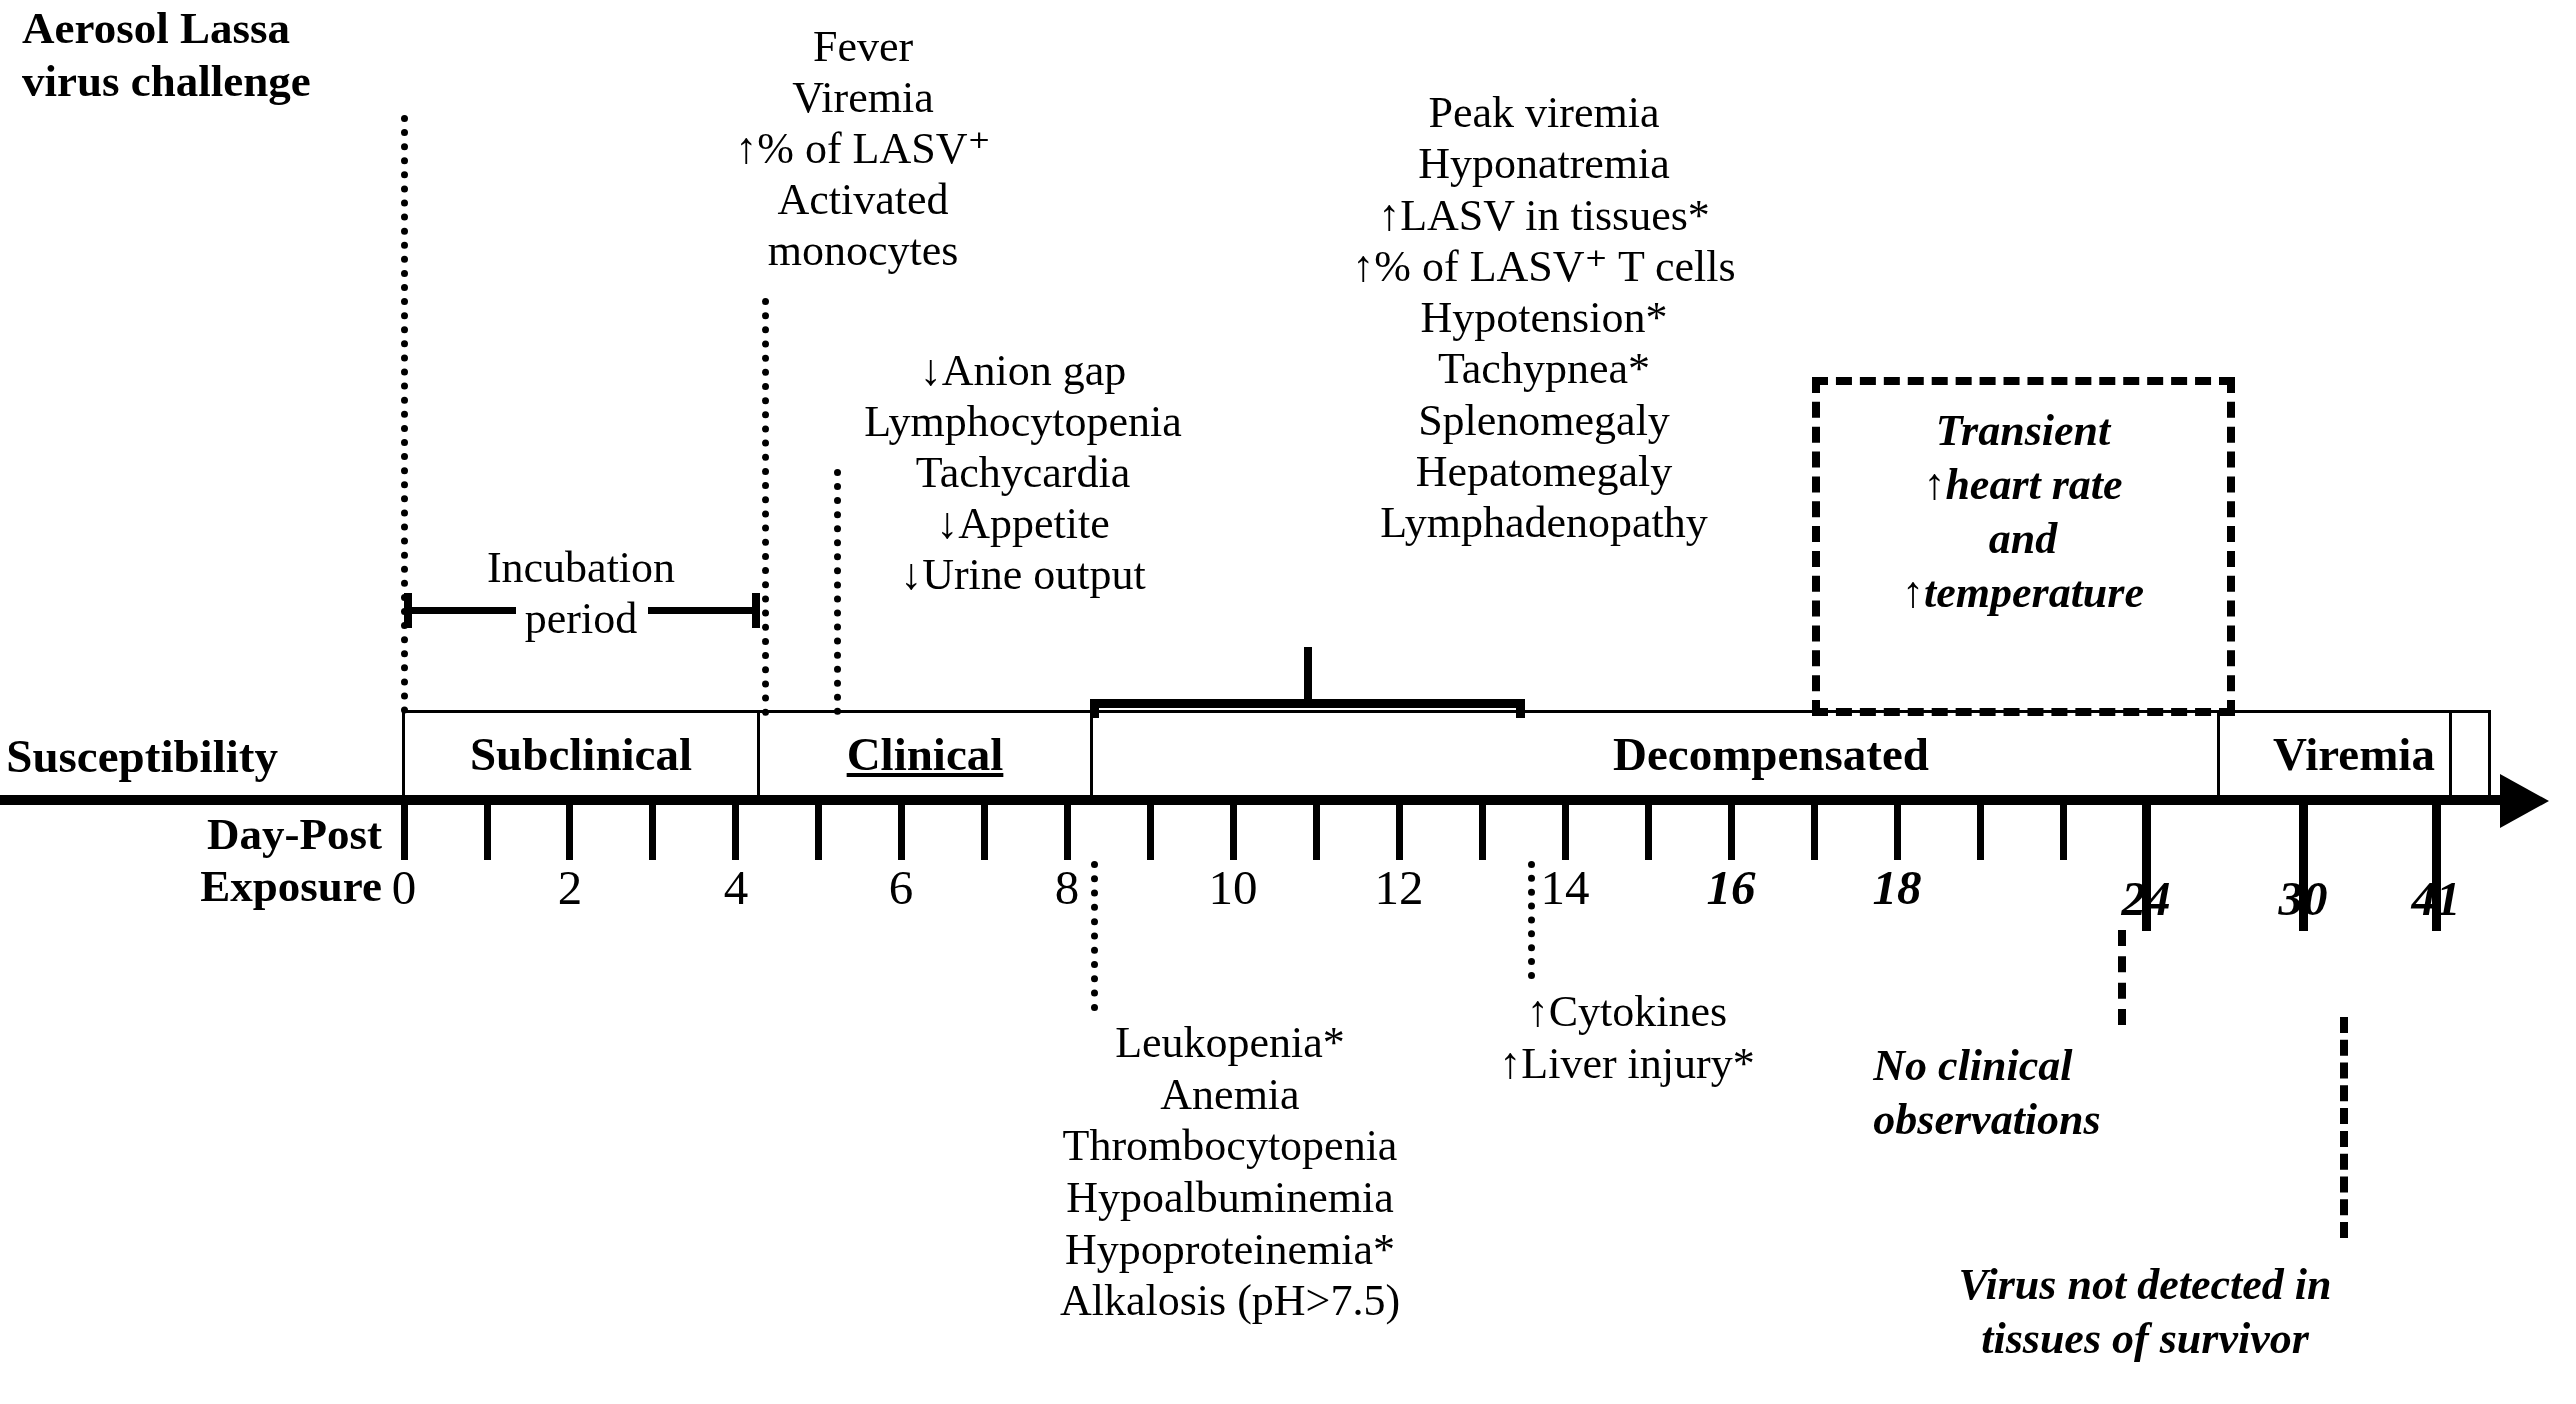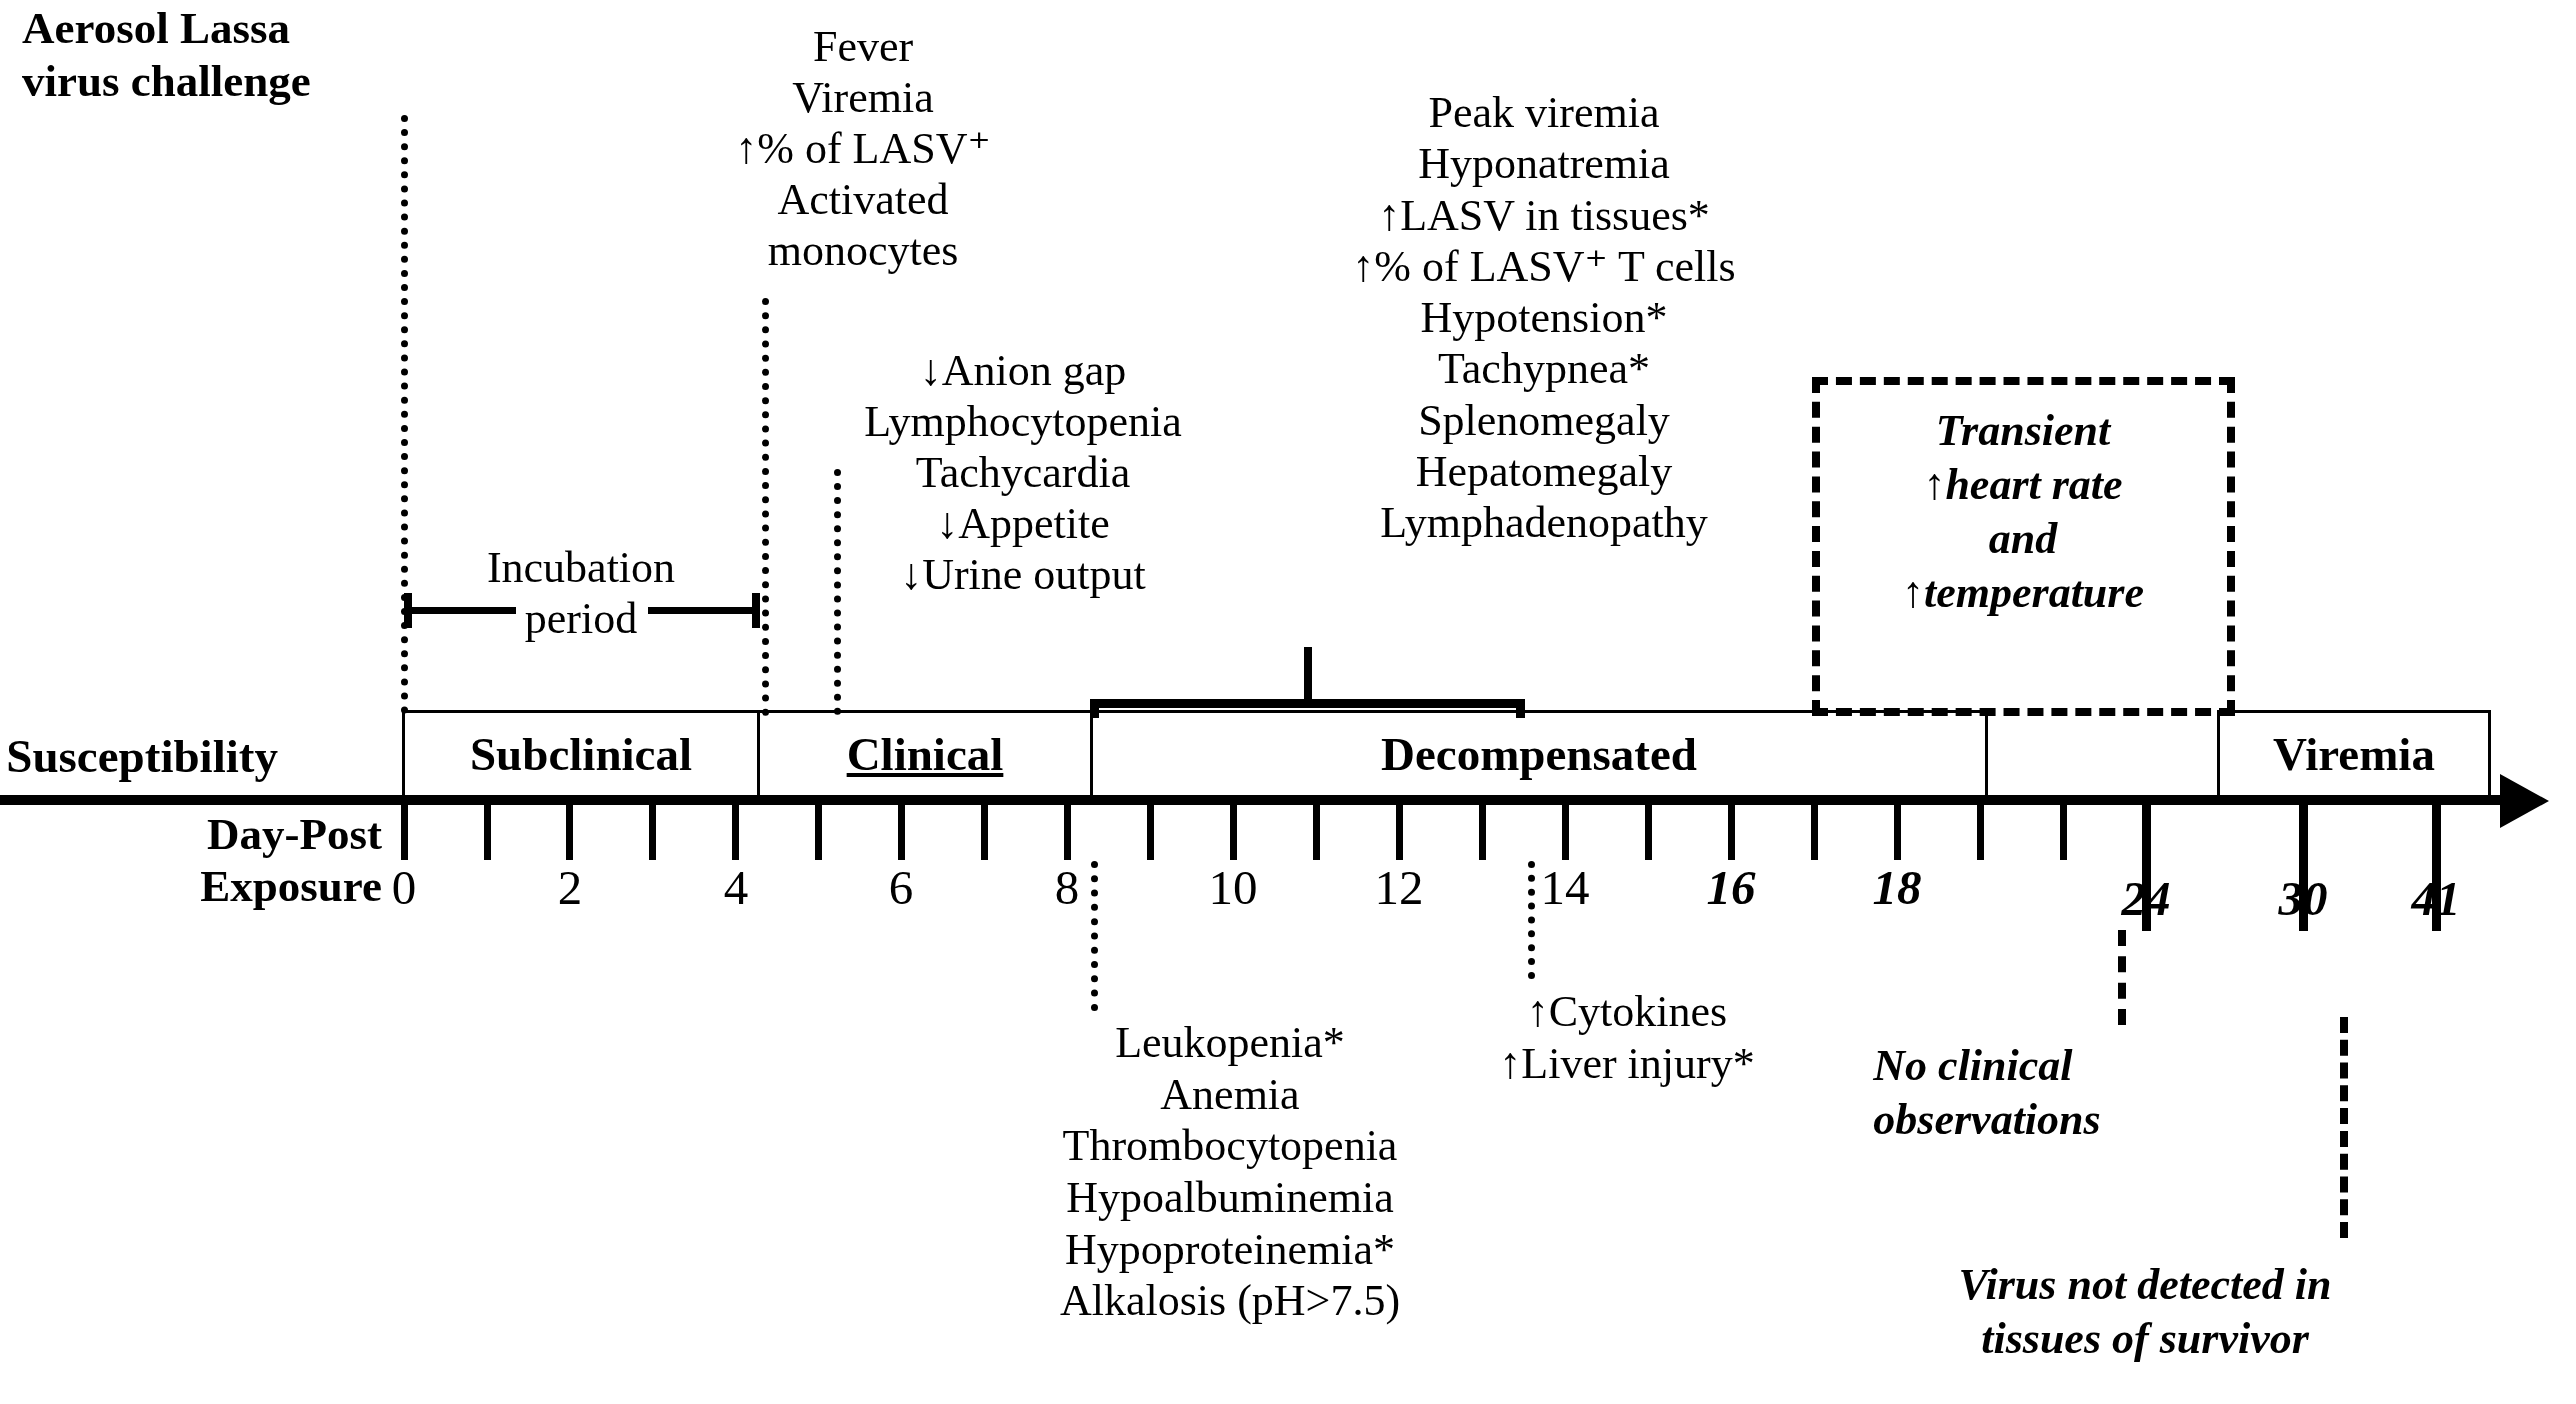--- a/index.html
+++ b/index.html
@@ -95,21 +95,21 @@
 ↑heart rate
 and
 ↑temperature</div>
 
   <div class="band" style="left:402px;top:710px;width:358px;height:88px;">
     <span style="font-size:47px;">Subclinical</span>
   </div>
   <div class="band" style="left:757px;top:710px;width:336px;height:88px;">
     <span style="font-size:47px;text-decoration:underline;">Clinical</span>
   </div>
-  <div class="band" style="left:1090px;top:710px;width:898px;height:88px;">
+  <div class="band" style="left:1090px;top:710px;width:1362px;height:88px;">
     <span style="font-size:47px;">Decompensated</span>
   </div>
   <div class="band" style="left:2217px;top:710px;width:274px;height:88px;">
     <span style="font-size:47px;">Viremia</span>
   </div>
 
   <div class="tb ctr" style="left:581px;top:542px;font-size:44px;line-height:1.16;text-align:center;">Incubation
 period</div>
   <div class="ibr" style="left:404px;top:587px;width:356px;height:47px;">
     <div class="cap" style="left:0;"></div>

